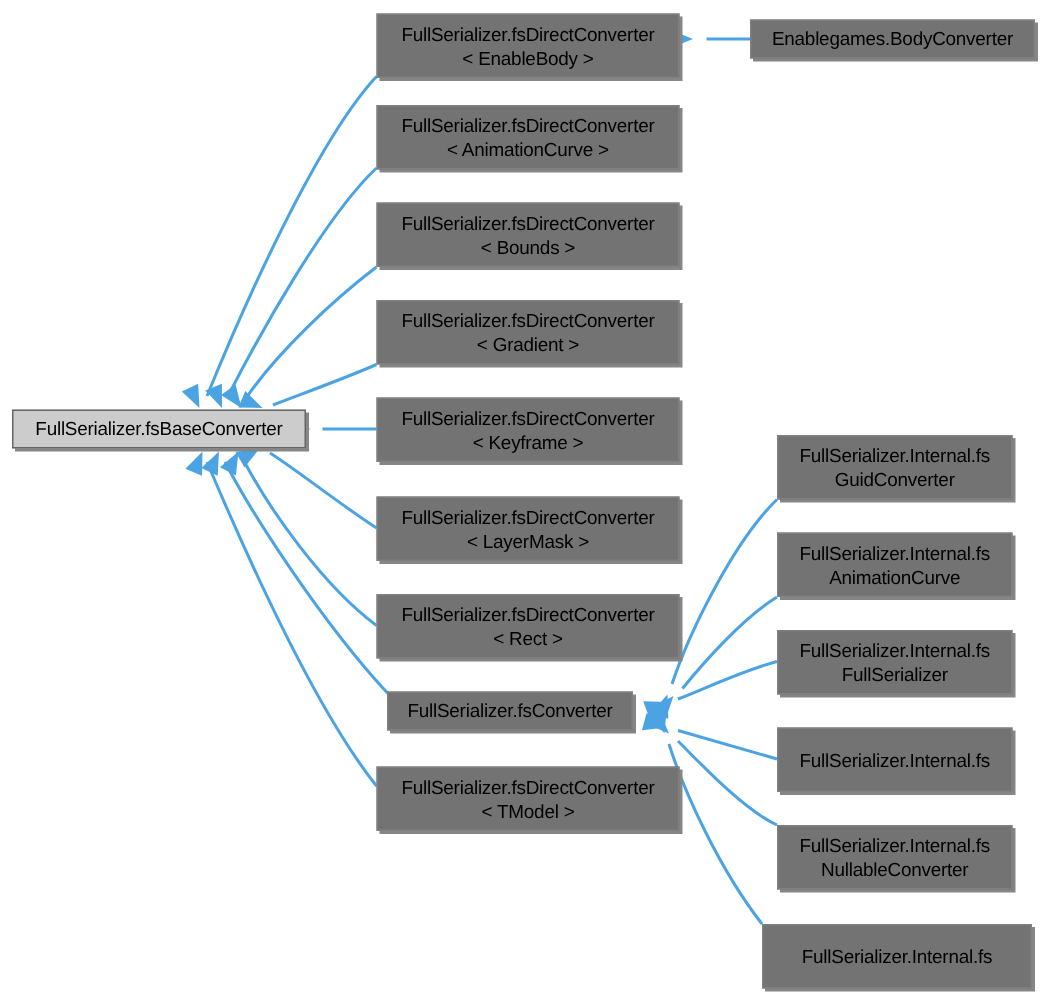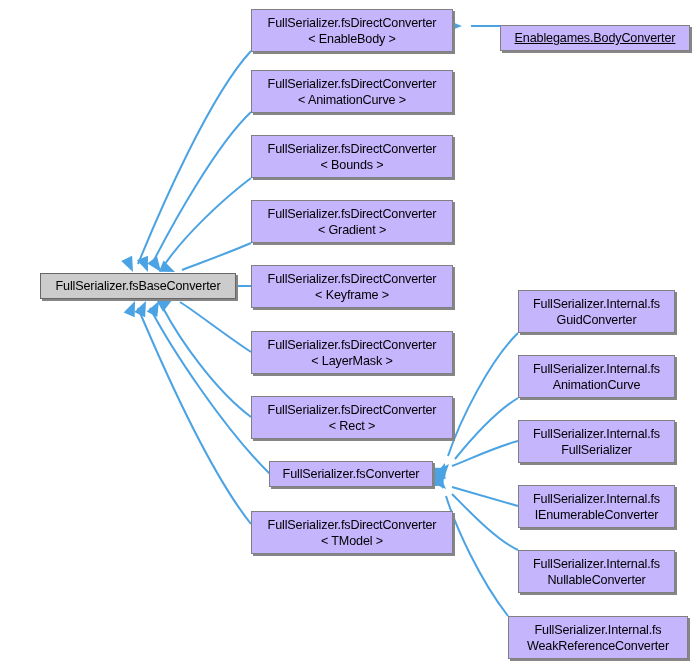--- a/index.html
+++ b/index.html
@@ -22,38 +22,37 @@
     position: absolute;
     left: 0;
     top: 0;
     width: 698px;
     height: 663px;
     pointer-events: none;
   }
   .node {
     position: absolute;
     box-sizing: border-box;
-    background: #c4b5fd;
+    background: #737373;
     border: 1px solid #808080;
     box-shadow: 2px 2px 0 0 #868686;
     display: flex;
     flex-direction: column;
     align-items: center;
     justify-content: center;
     text-align: center;
     font-size: 12.6px;
     line-height: 16px;
     color: #000000;
     letter-spacing: -0.15px;
     z-index: 5;
   }
   .node.root {
     background: #cccccc;
     border: 1px solid #666666;
-    margin-left: 32px;
   }
   .node .l1, .node .l2 {
     display: block;
     white-space: nowrap;
   }
 </style>
 </head>
 <body>
 
 <div id="diagram">
@@ -147,47 +146,45 @@
       <span class="l2">&lt; Keyframe &gt;</span>
     </div>
     <div class="node" style="left: 251px; top: 331px; width: 202px; height: 43px;">
       <span class="l1">FullSerializer.fsDirectConverter</span>
       <span class="l2">&lt; LayerMask &gt;</span>
     </div>
     <div class="node" style="left: 251px; top: 396px; width: 202px; height: 43px;">
       <span class="l1">FullSerializer.fsDirectConverter</span>
       <span class="l2">&lt; Rect &gt;</span>
     </div>
-    <div class="node" style="left: 269px; top: 461px; width: 164px; height: 26px;">
+    <div class="node" style="left: 258px; top: 461px; width: 164px; height: 26px;">
       <span class="l1">FullSerializer.fsConverter</span>
     </div>
     <div class="node" style="left: 251px; top: 511px; width: 202px; height: 43px;">
       <span class="l1">FullSerializer.fsDirectConverter</span>
       <span class="l2">&lt; TModel &gt;</span>
     </div>
-    <div class="node" style="left: 500px; top: 25px; width: 190px; height: 26px; text-decoration: underline;">
+    <div class="node" style="left: 500px; top: 13px; width: 190px; height: 26px;">
       <span class="l1">Enablegames.BodyConverter</span>
     </div>
     <div class="node" style="left: 518px; top: 290px; width: 157px; height: 43px;">
       <span class="l1">FullSerializer.Internal.fs</span>
       <span class="l2">GuidConverter</span>
     </div>
     <div class="node" style="left: 518px; top: 355px; width: 157px; height: 43px;">
       <span class="l1">FullSerializer.Internal.fs</span>
       <span class="l2">AnimationCurve</span>
     </div>
     <div class="node" style="left: 518px; top: 420px; width: 157px; height: 43px;">
       <span class="l1">FullSerializer.Internal.fs</span>
       <span class="l2">FullSerializer</span>
     </div>
     <div class="node" style="left: 518px; top: 485px; width: 157px; height: 43px;">
       <span class="l1">FullSerializer.Internal.fs</span>
-      <span class="l2">IEnumerableConverter</span>
     </div>
     <div class="node" style="left: 518px; top: 550px; width: 157px; height: 43px;">
       <span class="l1">FullSerializer.Internal.fs</span>
       <span class="l2">NullableConverter</span>
     </div>
     <div class="node" style="left: 508px; top: 616px; width: 180px; height: 43px;">
       <span class="l1">FullSerializer.Internal.fs</span>
-      <span class="l2">WeakReferenceConverter</span>
     </div>
   </div>
 
 </body></html>

